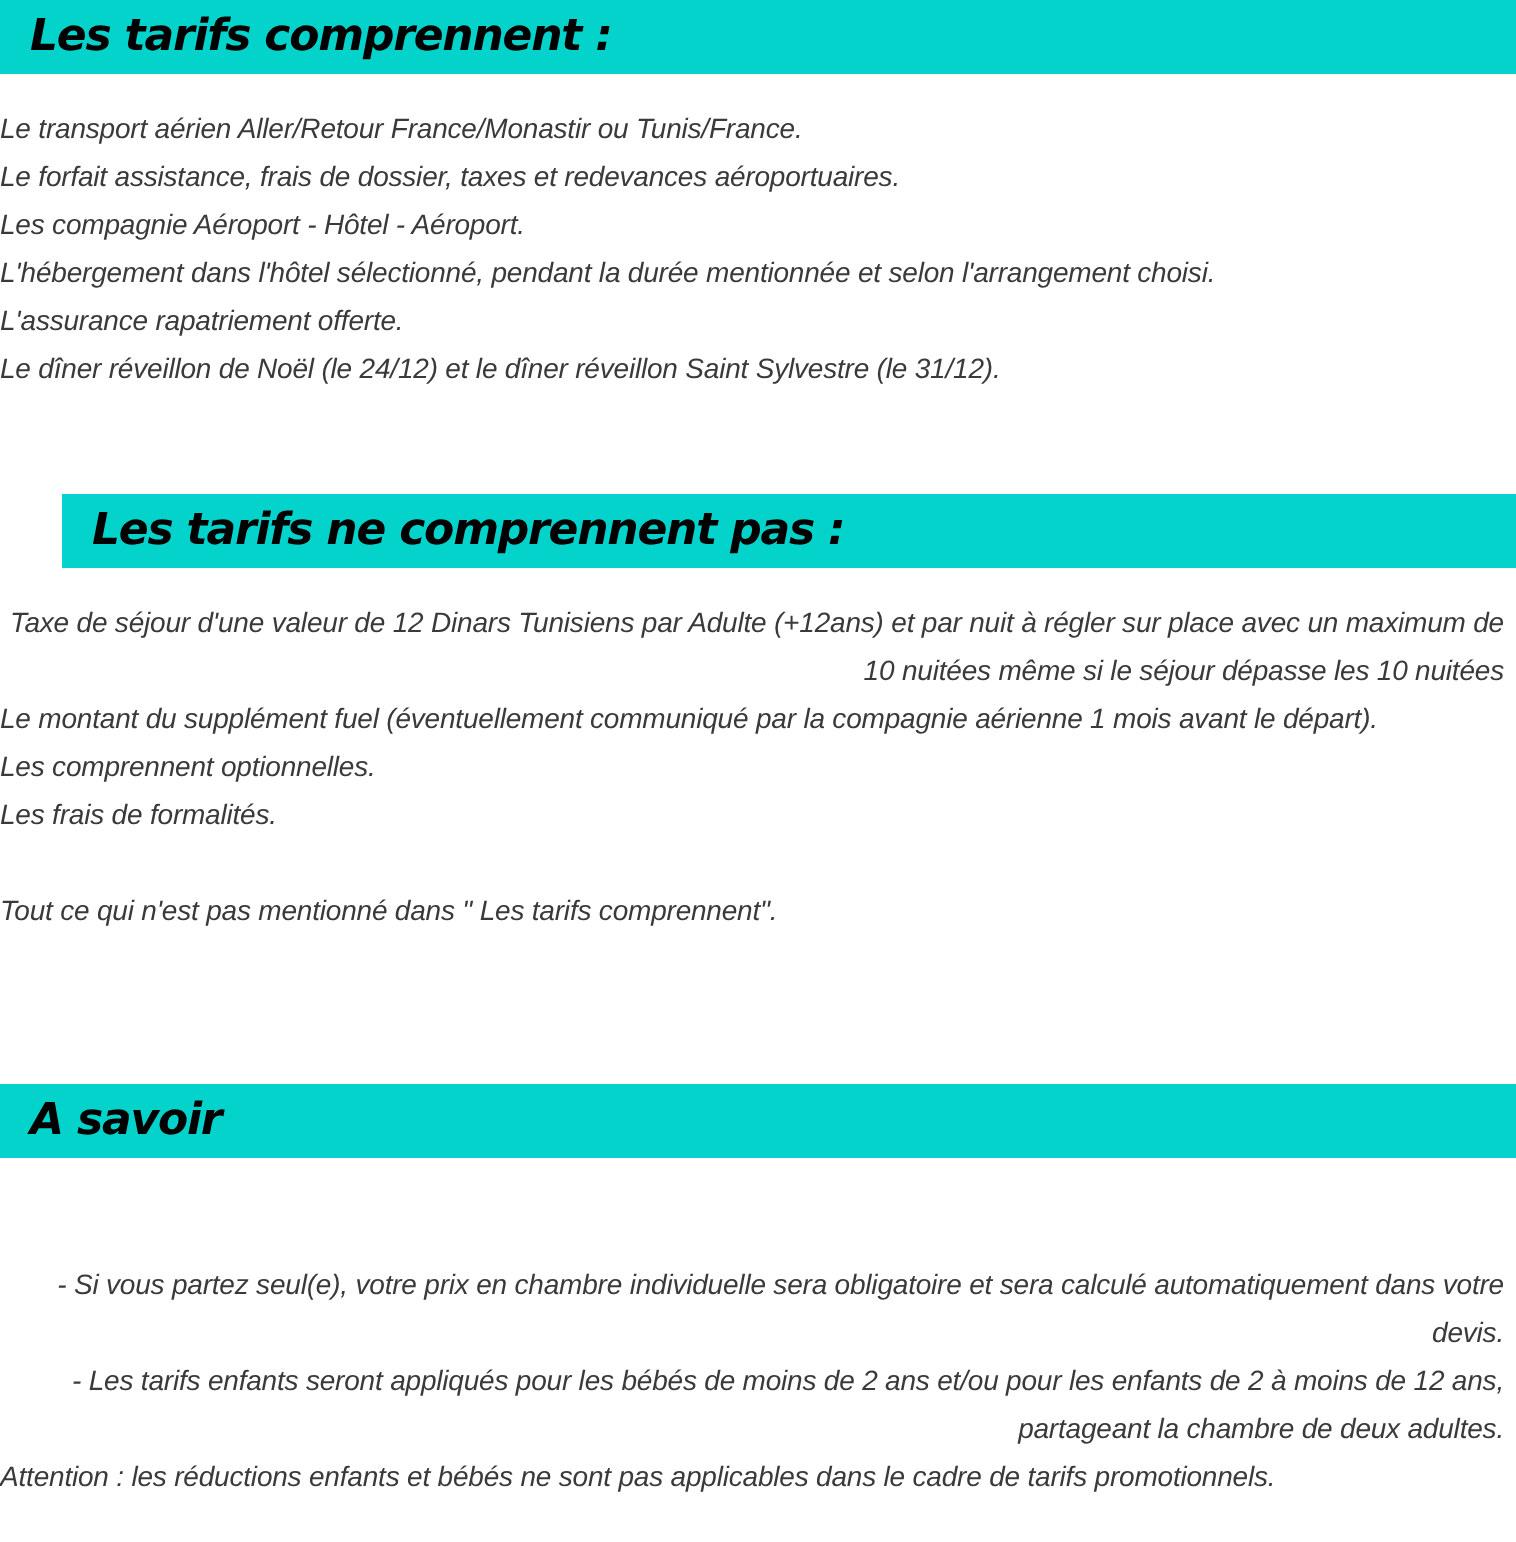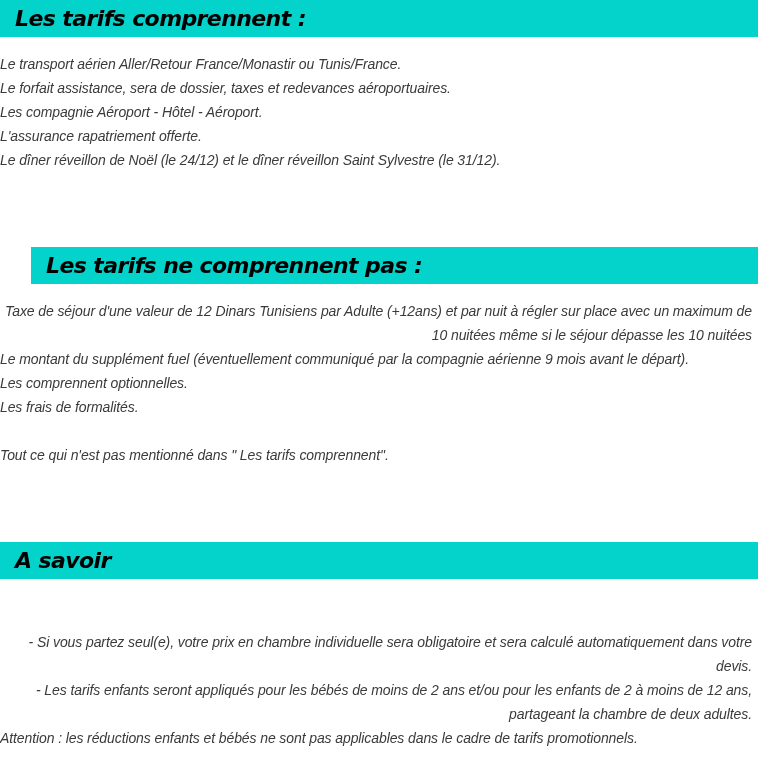--- a/index.html
+++ b/index.html
@@ -18,32 +18,33 @@
   .spacer { height: 24px; }
 </style>
 </head>
 <body>
 
 <div class="banner" style="top:0;">
   <h2>Les tarifs comprennent :</h2>
 </div>
 <div class="block" style="top:52px;">
   <p>Le transport aérien Aller/Retour France/Monastir ou Tunis/France.</p>
-  <p>Le forfait assistance, sera de dossier, taxes et redevances aéroportuaires.</p>
+  <p>Le forfait assistance, frais de dossier, taxes et redevances aéroportuaires.</p>
   <p>Les compagnie Aéroport - Hôtel - Aéroport.</p>
+  <p>L'hébergement dans l'hôtel sélectionné, pendant la durée mentionnée et selon l'arrangement choisi.</p>
   <p>L'assurance rapatriement offerte.</p>
   <p>Le dîner réveillon de Noël (le 24/12) et le dîner réveillon Saint Sylvestre (le 31/12).</p>
 </div>
 
 <div class="banner" style="top:247px;margin-left:31px;">
   <h2>Les tarifs ne comprennent pas :</h2>
 </div>
 <div class="block" style="top:299px;">
   <p class="wrap">Taxe de séjour d'une valeur de 12 Dinars Tunisiens par Adulte (+12ans) et par nuit à régler sur place avec un maximum de 10 nuitées même si le séjour dépasse les 10 nuitées</p>
-  <p>Le montant du supplément fuel (éventuellement communiqué par la compagnie aérienne 9 mois avant le départ).</p>
+  <p>Le montant du supplément fuel (éventuellement communiqué par la compagnie aérienne 1 mois avant le départ).</p>
   <p>Les comprennent optionnelles.</p>
   <p>Les frais de formalités.</p>
   <div class="spacer"></div>
   <p>Tout ce qui n'est pas mentionné dans " Les tarifs comprennent".</p>
 </div>
 
 <div class="banner" style="top:542px;">
   <h2>A savoir</h2>
 </div>
 <div class="block" style="top:594px;margin-top:36px;">

